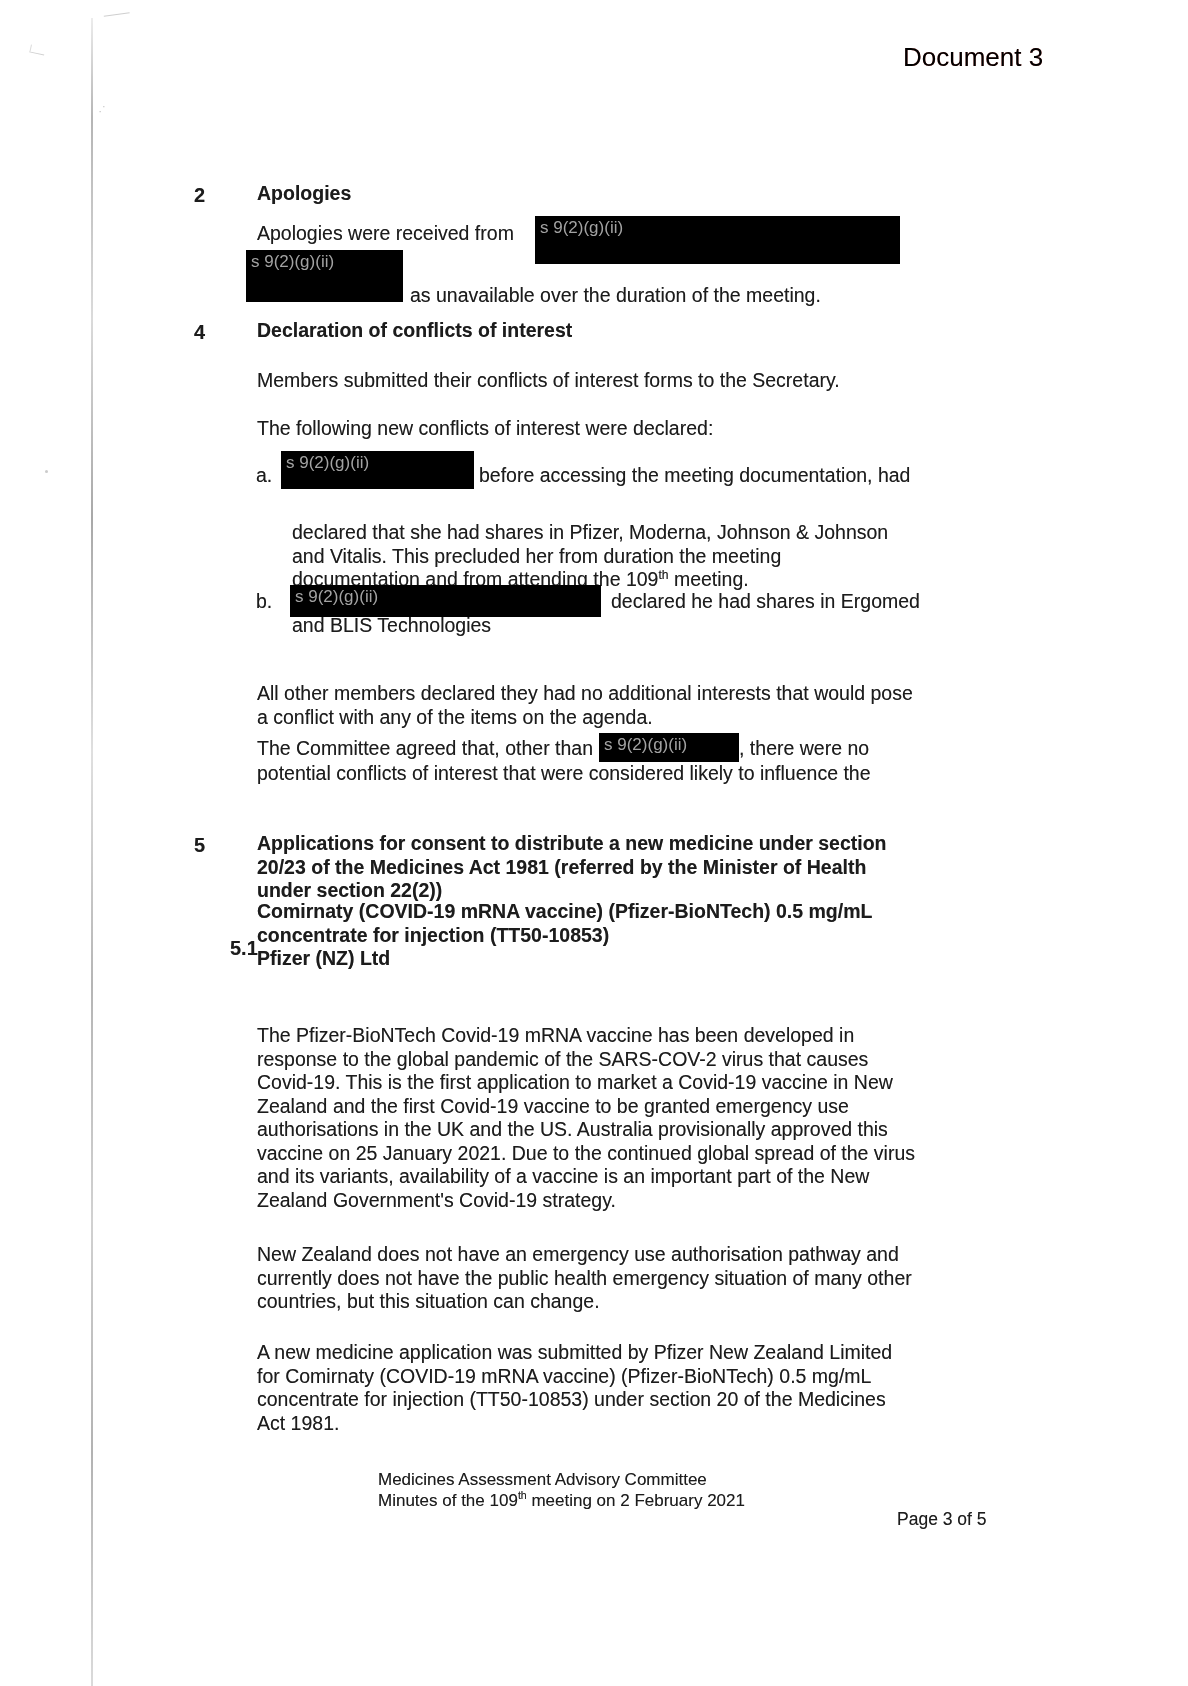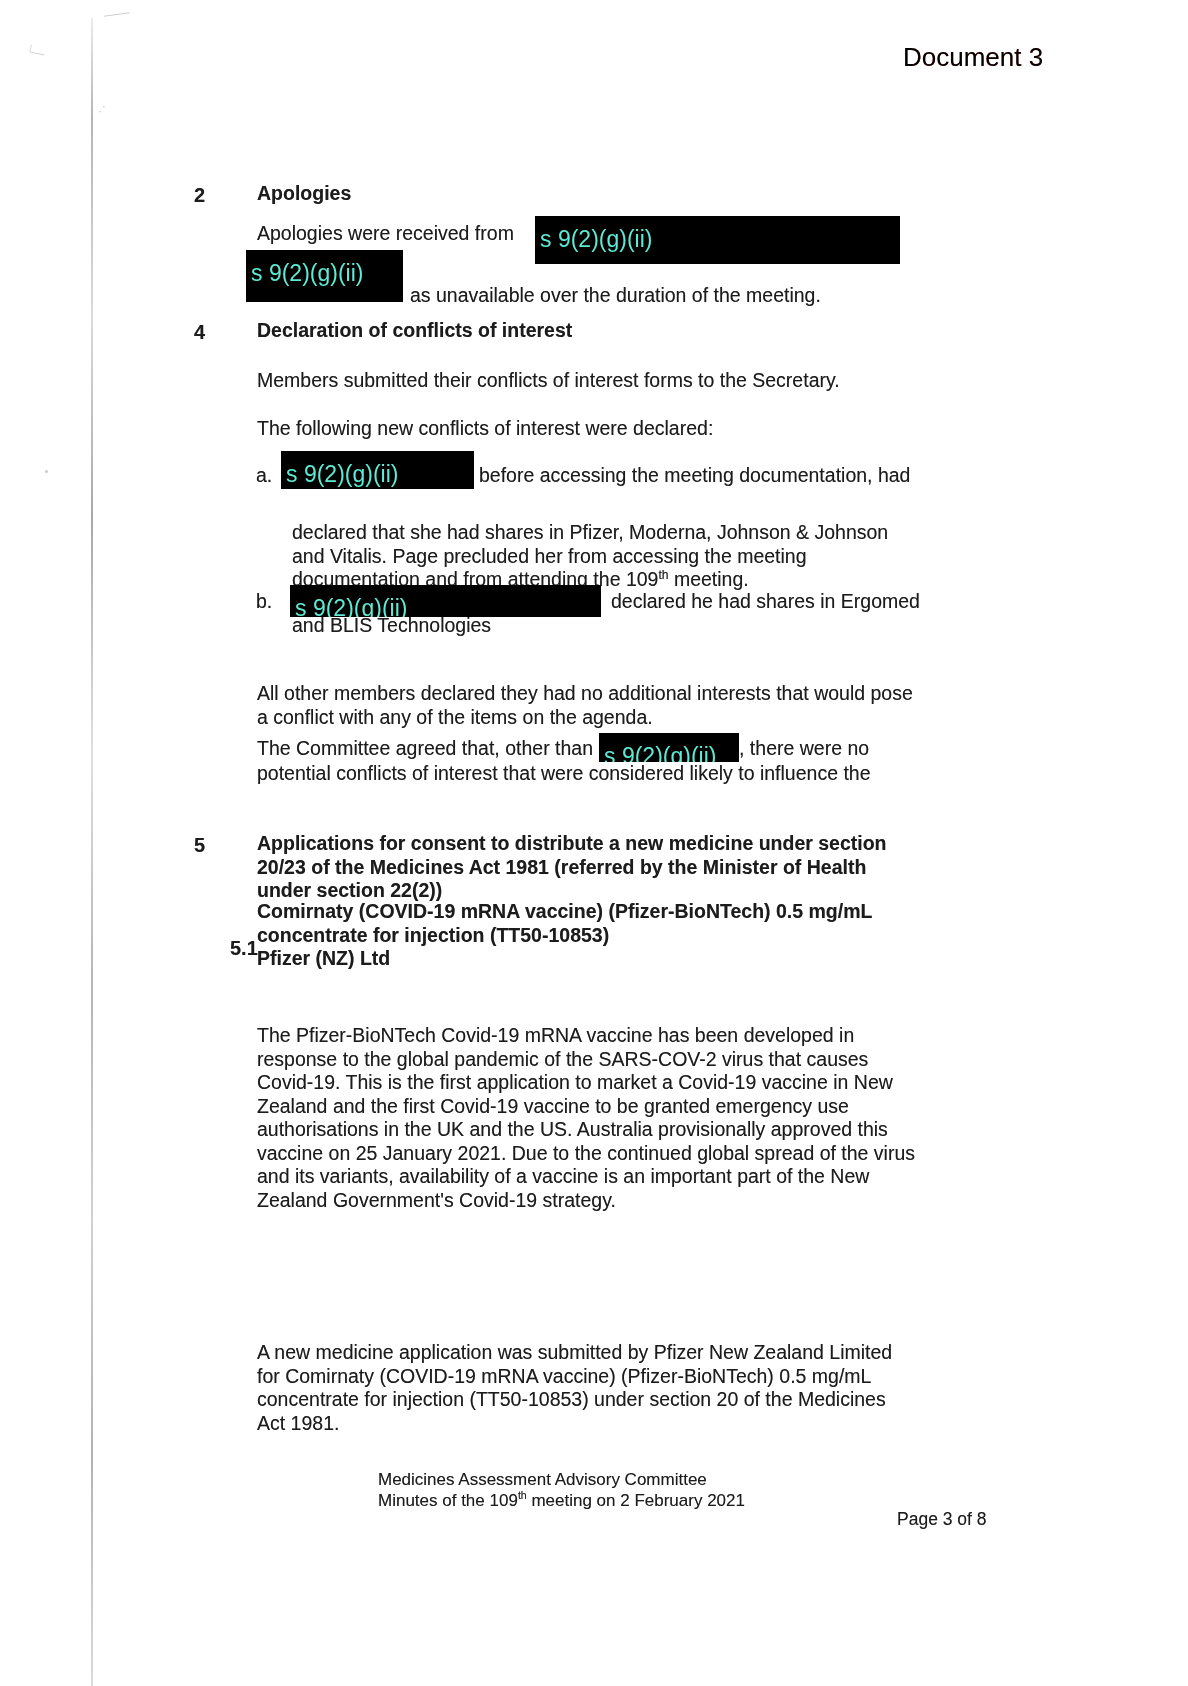--- a/index.html
+++ b/index.html
@@ -15,22 +15,22 @@
   .line{white-space:nowrap;font-size:19.5px;line-height:23.5px;text-shadow:0 0 .5px rgba(28,28,28,.45);}
   .bold{font-weight:bold;}
   .num{font-weight:bold;font-size:20px;text-shadow:0 0 .5px rgba(28,28,28,.45);}
   .para .pline{white-space:nowrap;font-size:19.5px;line-height:23.5px;text-shadow:0 0 .5px rgba(28,28,28,.45);}
   .redaction{
     position:absolute;background:#000;
     color:#ffffff;overflow:hidden;
   }
   .rlabel{
     display:block;white-space:nowrap;
-    font-size:23px;line-height:22px;
-    padding:12px 0 0 5px;color:#5eead4;
+    font-size:17px;line-height:22px;
+    padding:1px 0 0 5px;color:#a3a3a3;
   }
   .redaction-inline{
     display:inline-block;background:#000;color:#fff;
     width:140px;height:29px;vertical-align:-7px;overflow:hidden;
   }
   .stamp{
     font-size:26px;color:#ee1306;white-space:nowrap;
     text-shadow:0 0 .5px rgba(238,19,6,.5);
   }
   .footer-center{
@@ -82,21 +82,21 @@
   <div class="abs line" style="left:257px;top:369px;">Members submitted their conflicts of interest forms to the Secretary.</div>
   <div class="abs line" style="left:257px;top:417px;">The following new conflicts of interest were declared:</div>
 
   <div class="abs line" style="left:256px;top:464px;">a.</div>
   <div class="redaction" style="left: 281px; top: 451px; width: 193px; height: 38px; background: rgb(0, 0, 0);">
     <span class="rlabel">s 9(2)(g)(ii)</span>
   </div>
   <div class="abs line" style="left:479px;top:464px;">before accessing the meeting documentation, had</div>
   <div class="abs para" style="left:292px;top:489px;margin-top:32px;">
     <div class="pline">declared that she had shares in Pfizer, Moderna, Johnson &amp; Johnson</div>
-    <div class="pline">and Vitalis. Page precluded her from accessing the meeting</div>
+    <div class="pline">and Vitalis. This precluded her from duration the meeting</div>
     <div class="pline"><span>documentation and from attending the 109</span><sup>th</sup><span> meeting.</span></div>
   </div>
 
   <div class="abs line" style="left:256px;top:590px;">b.</div>
   <div class="redaction" style="left: 290px; top: 585px; width: 311px; height: 32px; background: rgb(0, 0, 0);">
     <span class="rlabel">s 9(2)(g)(ii)</span>
   </div>
   <div class="abs line" style="left:611px;top:590px;">declared he had shares in Ergomed</div>
   <div class="abs line" style="left:292px;top:614px;">and BLIS Technologies</div>
 
@@ -128,27 +128,32 @@
     <div class="pline">The Pfizer-BioNTech Covid-19 mRNA vaccine has been developed in</div>
     <div class="pline">response to the global pandemic of the SARS-COV-2 virus that causes</div>
     <div class="pline">Covid-19. This is the first application to market a Covid-19 vaccine in New</div>
     <div class="pline">Zealand and the first Covid-19 vaccine to be granted emergency use</div>
     <div class="pline">authorisations in the UK and the US. Australia provisionally approved this</div>
     <div class="pline">vaccine on 25 January 2021. Due to the continued global spread of the virus</div>
     <div class="pline">and its variants, availability of a vaccine is an important part of the New</div>
     <div class="pline">Zealand Government's Covid-19 strategy.</div>
   </div>
 
+  <div class="abs para" style="left:257px;top:1243px;">
+    <div class="pline">New Zealand does not have an emergency use authorisation pathway and</div>
+    <div class="pline">currently does not have the public health emergency situation of many other</div>
+    <div class="pline">countries, but this situation can change.</div>
+  </div>
 
   <div class="abs para" style="left:257px;top:1341px;">
     <div class="pline">A new medicine application was submitted by Pfizer New Zealand Limited</div>
     <div class="pline">for Comirnaty (COVID-19 mRNA vaccine) (Pfizer-BioNTech) 0.5 mg/mL</div>
     <div class="pline">concentrate for injection (TT50-10853) under section 20 of the Medicines</div>
     <div class="pline">Act 1981.</div>
   </div>
 
   <div class="abs footer-center" style="left:378px;top:1470px;">
     <div>Medicines Assessment Advisory Committee</div>
     <div><span>Minutes of the 109</span><sup>th</sup><span> meeting on 2 February 2021</span></div>
   </div>
-  <div class="abs page-label" style="left:897px;top:1509px;">Page 3 of 8</div>
+  <div class="abs page-label" style="left:897px;top:1509px;">Page 3 of 5</div>
 
 </div>
 
 </body></html>

